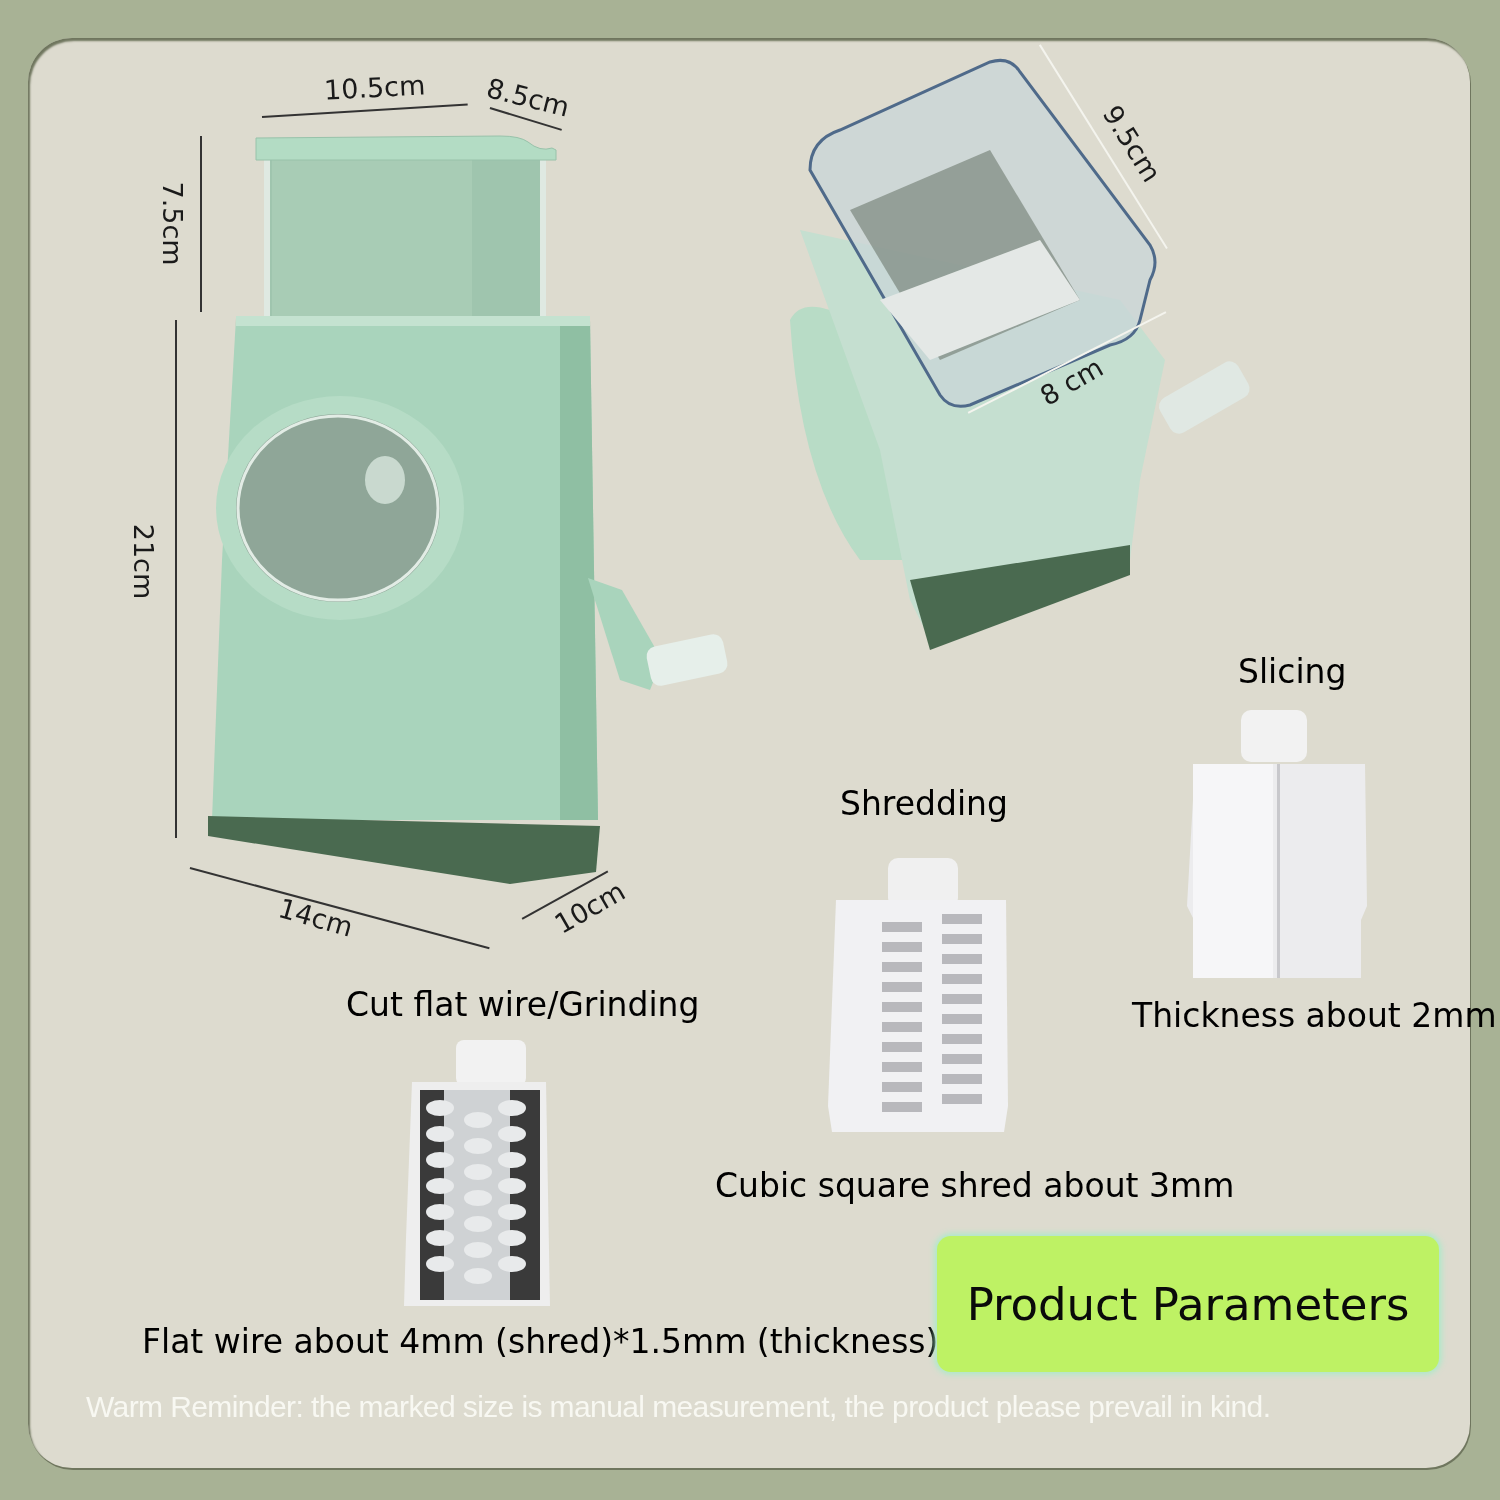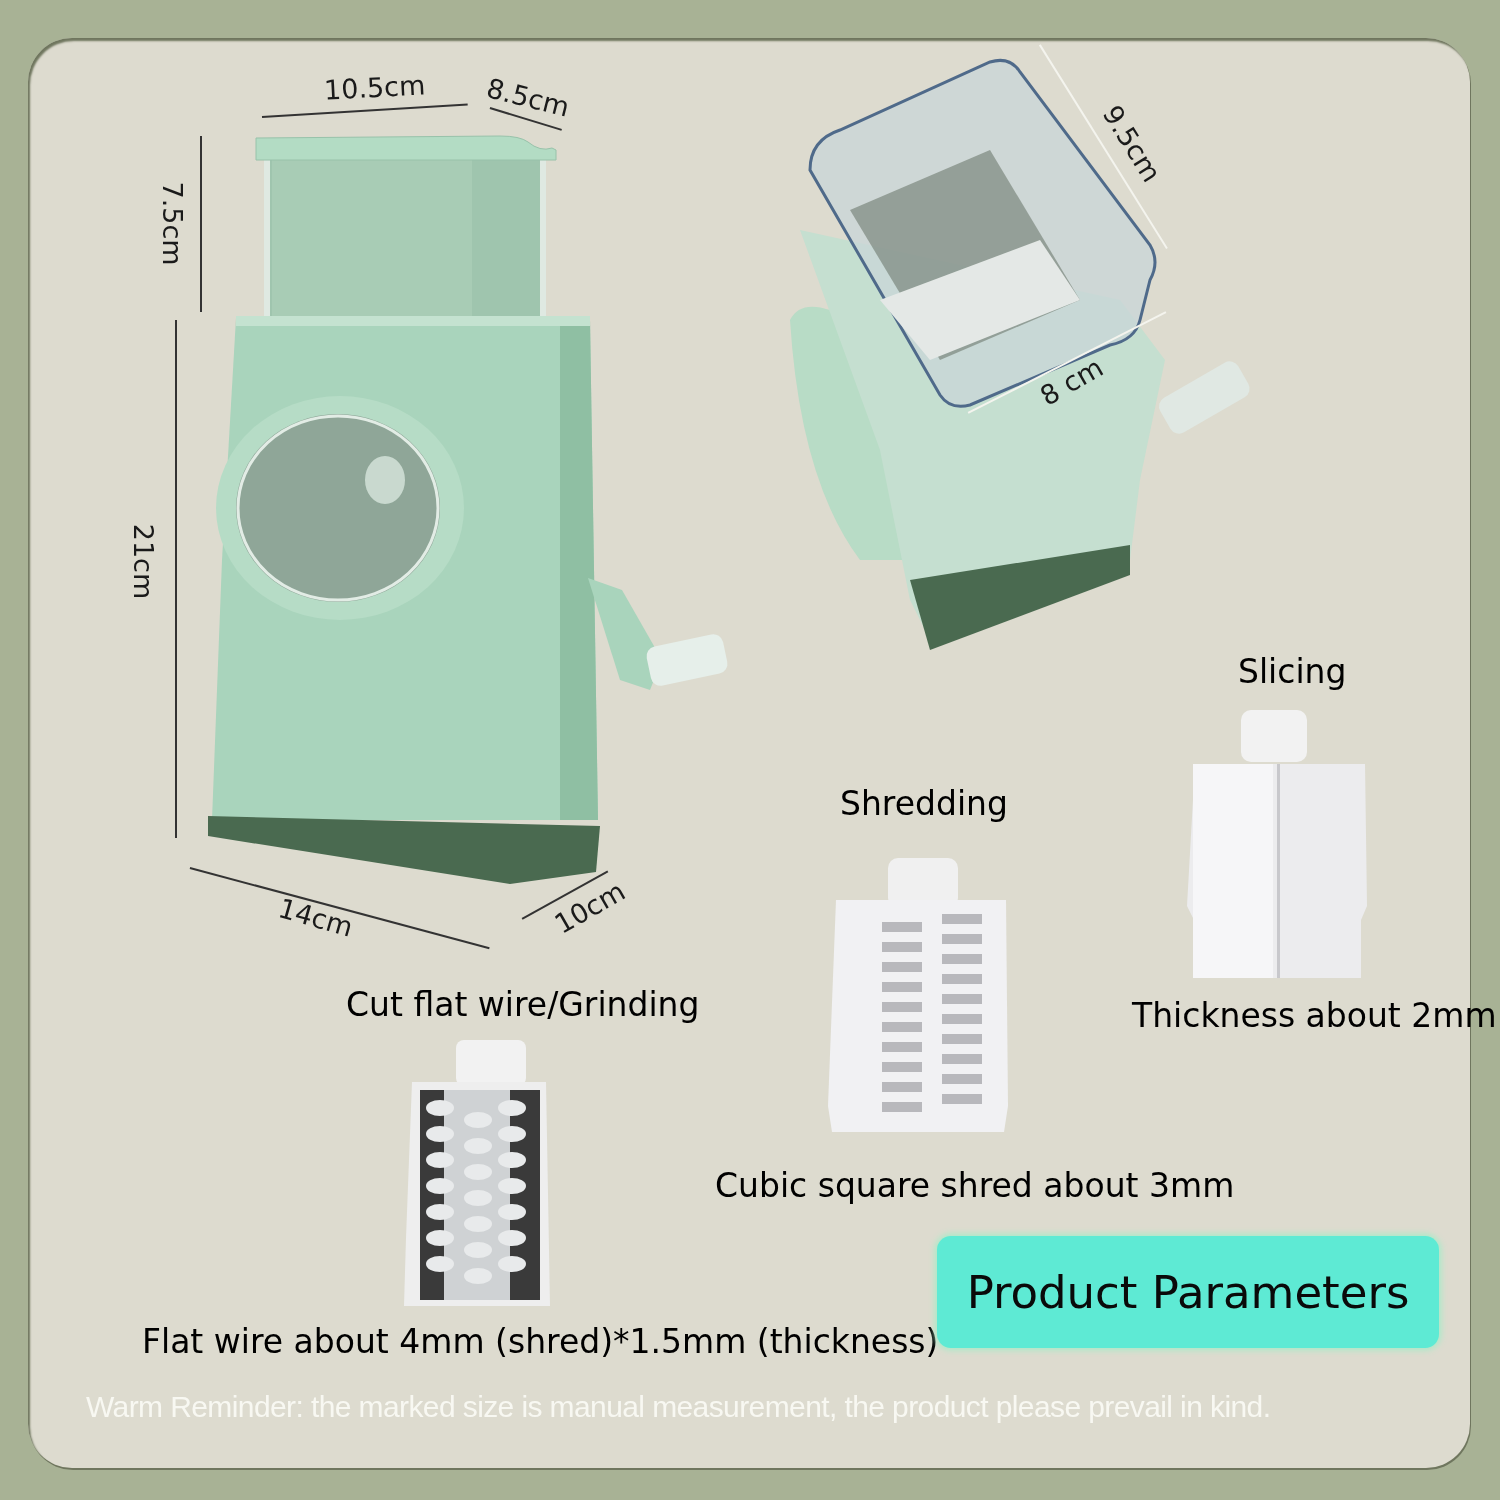--- a/index.html
+++ b/index.html
@@ -2,21 +2,21 @@
 <html><head>
 <meta charset="utf-8">
 <style>
   html, body { margin:0; padding:0; }
   body { width:1500px; height:1500px; background:#a8b295; position:relative; overflow:hidden; font-family:"DejaVu Sans", sans-serif; }
   .card { position:absolute; left:28px; top:38px; width:1442px; height:1430px; background:#dddbcf; border-radius:44px; box-shadow: inset 2px 3px 2px #6f765e, 1px 2px 0 #6f765e; }
   .dim-label { position:absolute; font-size:27px; color:#1a1a1a; white-space:nowrap; transform-origin:center center; }
   .dim-line { position:absolute; height:1.5px; background:#333; transform-origin:left center; }
   .dim-line.white { background:#f4f4ee; }
   .caption { position:absolute; font-size:33px; color:#000000; white-space:nowrap; }
-  .params { position:absolute; left:937px; top:1236px; width:502px; height:112px; background:#5eead4; border-radius:14px; box-shadow:0 0 6px 2px #a6ecc8; display:flex; align-items:center; justify-content:center; }
+  .params { position:absolute; left:937px; top:1236px; width:502px; height:136px; background:#bef264; border-radius:14px; box-shadow:0 0 6px 2px #a6ecc8; display:flex; align-items:center; justify-content:center; }
   .params span { font-size:45px; color:#0a0a0a; }
   .reminder { position:absolute; left:86px; top:1390px; font-family:"Liberation Sans", sans-serif; font-size:30px; color:#f8f8f2; letter-spacing:-0.6px; white-space:nowrap; }
   .reminder b { font-weight:normal; }
   svg { position:absolute; overflow:visible; }
 </style>
 </head>
 <body>
 
 <div class="card"></div>
 

